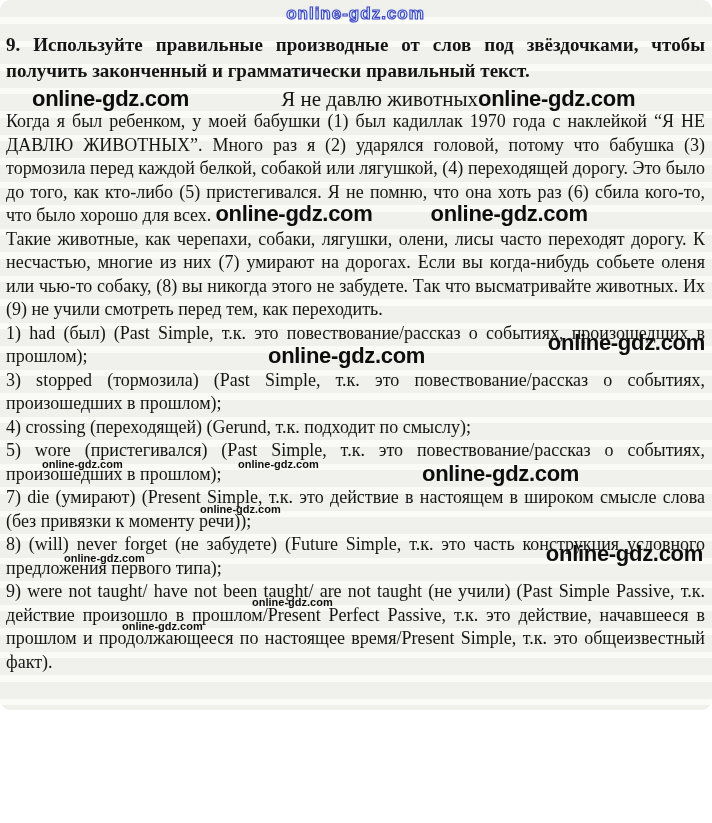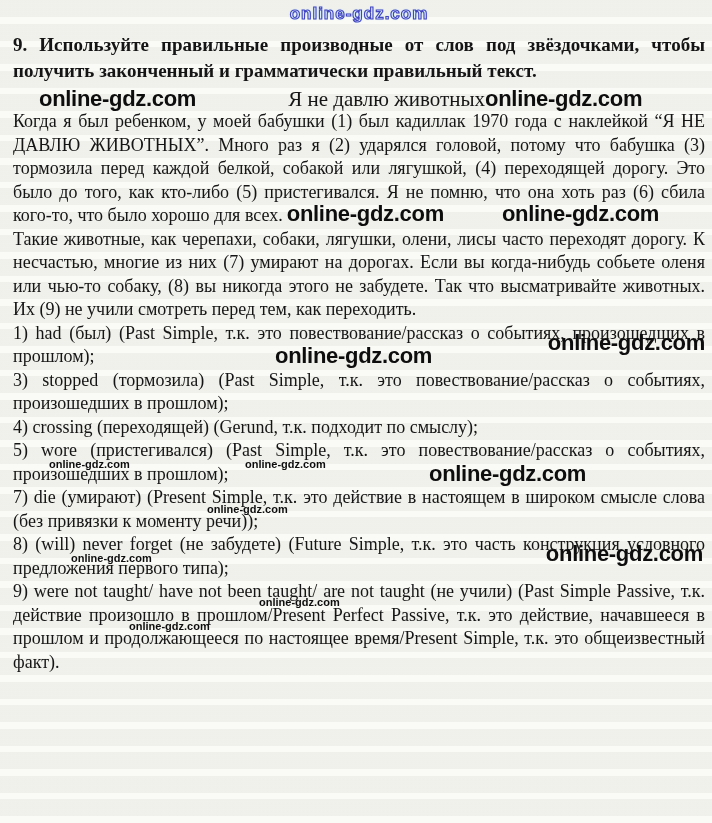--- a/index.html
+++ b/index.html
@@ -3,31 +3,32 @@
 <meta charset="utf-8">
 <style>
   html, body {
     margin: 0;
     padding: 0;
     background: #ffffff;
   }
   .page {
     position: relative;
     width: 712px;
-    height: 823px;
+    height: 710px;
     box-sizing: border-box;
-    padding: 2px 7px 0 13px;
+    padding: 2px 7px 0 6px;
     overflow: hidden;
     background:
       repeating-linear-gradient(180deg,
         rgba(110,110,100,0.07) 0px, rgba(110,110,100,0.07) 17px,
         rgba(255,255,255,0.0) 17px, rgba(255,255,255,0.0) 23.5px),
       #fafaf6;
     font-family: "Liberation Serif", "DejaVu Serif", serif;
     color: #151515;
+    border-radius: 11px;
   }
 
   
   .wm {
     font-family: "Liberation Sans", "DejaVu Sans", sans-serif;
     font-weight: 700;
     color: #0d0d0d;
     white-space: nowrap;
   }
   .wm-top {

